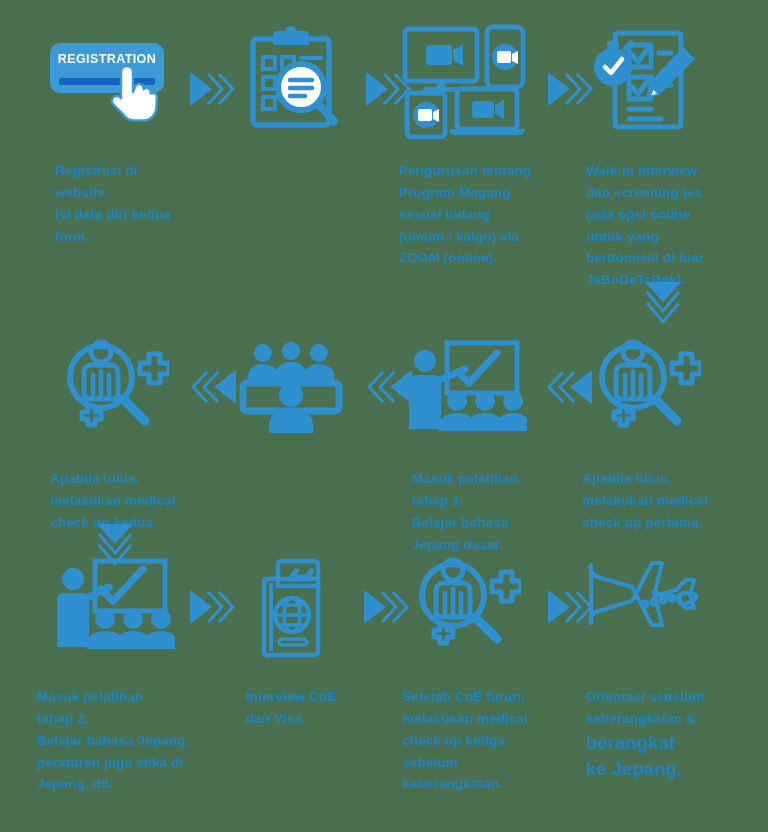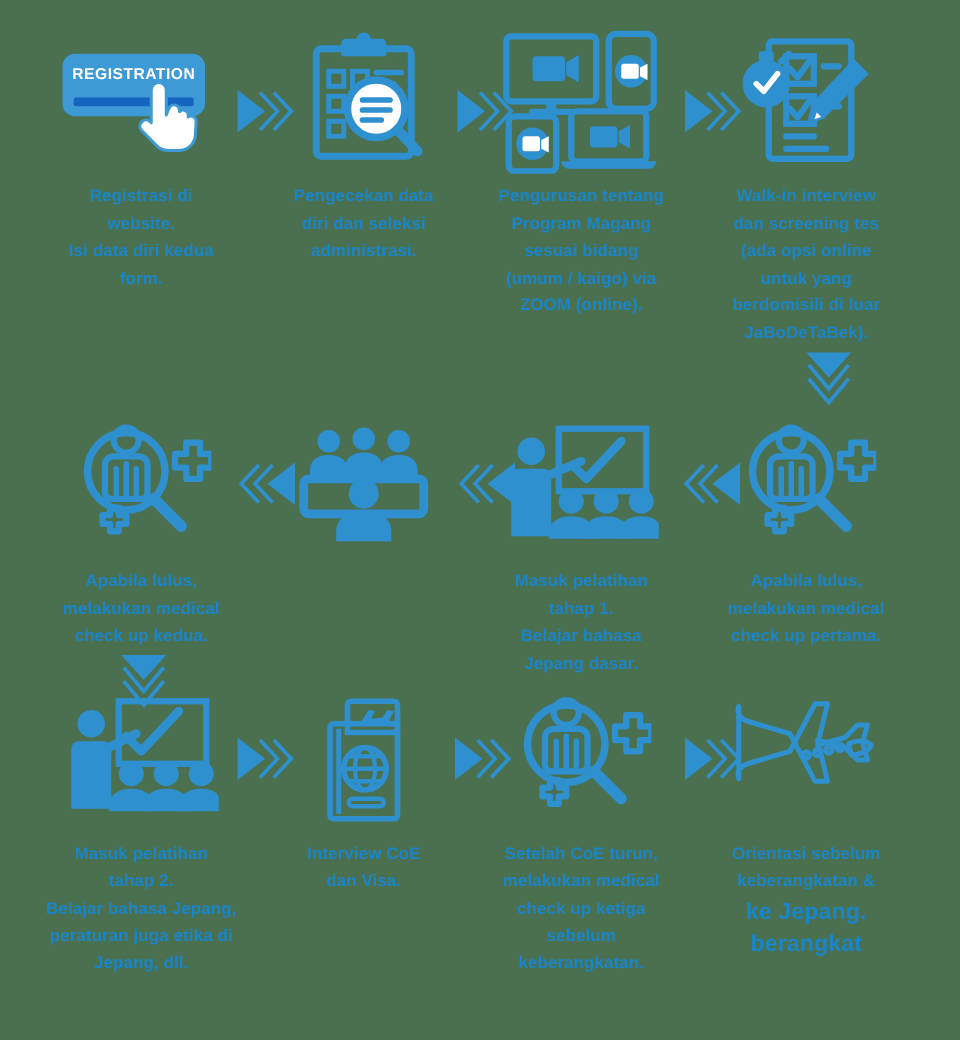--- a/index.html
+++ b/index.html
@@ -28,22 +28,22 @@
     align-items: center;
   }
   .icon-box {
     height: 118px;
     width: 140px;
     display: flex;
     align-items: center;
     justify-content: center;
   }
   .caption {
-    margin-top: 6px;
-    text-align: center;
+    margin-top: 20px;
+    text-align: left;
     color: #1a85c8;
     font-weight: bold;
     font-size: 13.5px;
     line-height: 1.62;
     letter-spacing: 0.1px;
   }
   .caption .big {
     font-size: 18.5px;
     line-height: 1.4;
     display: block;
@@ -163,25 +163,20 @@
           <line x1="64" y1="42" x2="78" y2="42"></line>
         </g>
         <circle cx="64" cy="62" r="23" fill="#ffffff" stroke="#2f90cf" stroke-width="6"></circle>
         <g stroke="#2f90cf" stroke-width="4.5" stroke-linecap="round">
           <line x1="53" y1="55" x2="75" y2="55"></line>
           <line x1="53" y1="63" x2="75" y2="63"></line>
           <line x1="53" y1="71" x2="68" y2="71"></line>
         </g>
         <line x1="81" y1="79" x2="97" y2="96" stroke="#2f90cf" stroke-width="8" stroke-linecap="round"></line>
       </svg>
-    </div>
-    <div class="caption">
-      <span>Pengecekan data</span><br>
-      <span>diri dan seleksi</span><br>
-      <span>administrasi.</span>
     </div>
   </div>
 
   <div class="arrow a-r1-2">
     <svg viewBox="0 0 52 46">
       <polygon points="4,6 26,23 4,40" fill="#2f90cf"></polygon>
       <polyline points="22,8 36,23 22,38" fill="none" stroke="#2f90cf" stroke-width="3"></polyline>
       <polyline points="33,8 47,23 33,38" fill="none" stroke="#2f90cf" stroke-width="3"></polyline>
     </svg>
   </div>
@@ -499,18 +494,18 @@
           <circle cx="71" cy="47" r="2.6"></circle>
           <circle cx="80" cy="45" r="2.6"></circle>
           <circle cx="89" cy="43" r="2.6"></circle>
           <path d="M96 40 c6 -3 14 -3 18 1 c-2 5 -9 8 -16 8 z"></path>
         </g>
       </svg>
     </div>
     <div class="caption">
       <span>Orientasi sebelum</span><br>
       <span>keberangkatan &amp;</span>
+      <span class="big">berangkat</span>
       <span class="big">ke Jepang.</span>
-      <span class="big">berangkat</span>
     </div>
   </div>
 
 </div>
 
 </body></html>

